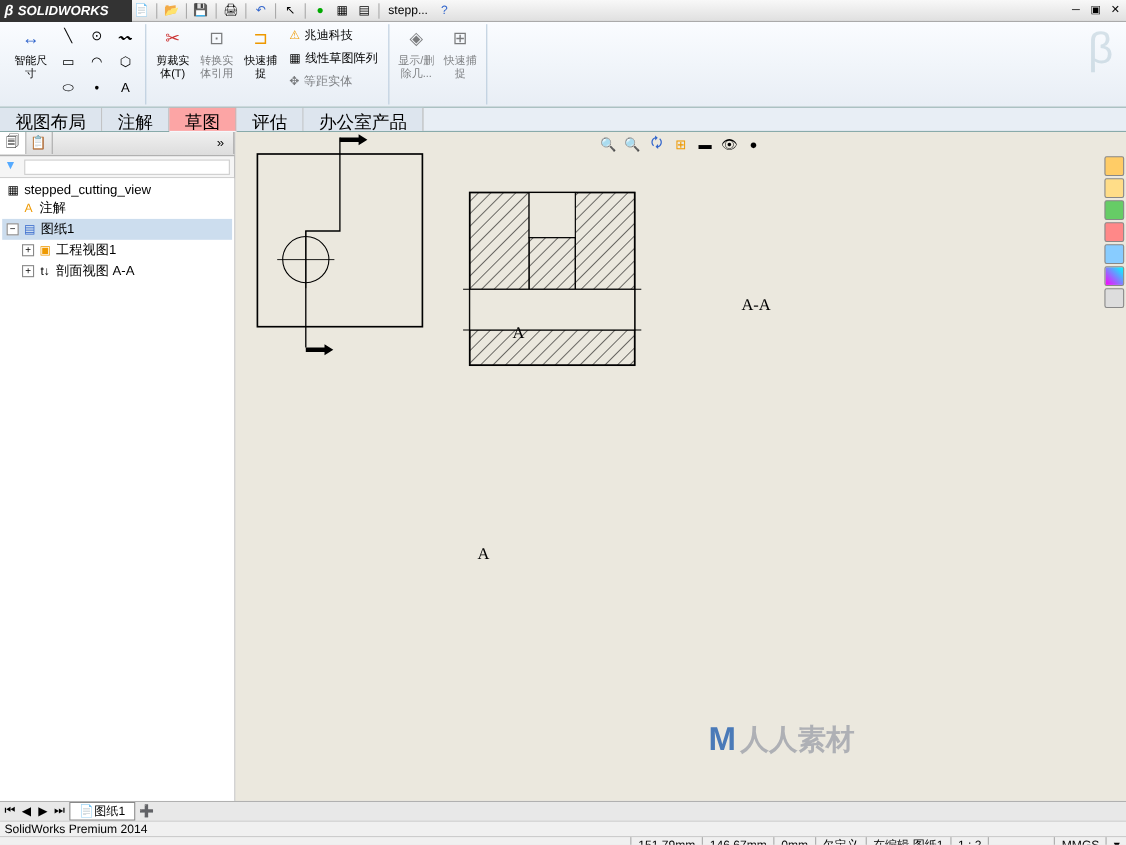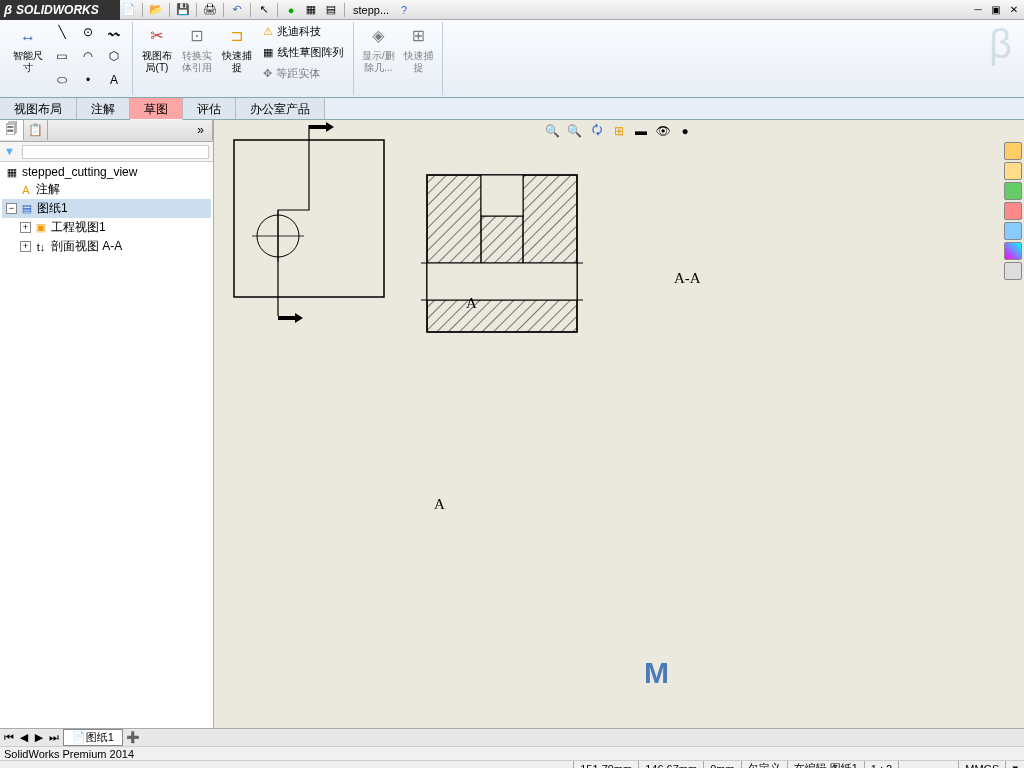--- a/index.html
+++ b/index.html
@@ -21,21 +21,21 @@
 .ribbon { height: 78px; background: linear-gradient(#fafcff, #e8eef5); border-bottom: 1px solid #8aa; display: flex; padding: 2px 4px; }
 .rgroup { display: flex; gap: 4px; padding: 0 6px; border-right: 1px solid #bcd; align-items: flex-start; }
 .rbtn-big { width: 36px; display: flex; flex-direction: column; align-items: center; text-align: center; padding-top: 2px; cursor: pointer; font-size: 10px; line-height: 12px; }
 .rbtn-big .ric { width: 24px; height: 24px; margin-bottom: 2px; display: flex; align-items: center; justify-content: center; font-size: 16px; }
 .rsub { display: grid; grid-template-columns: repeat(3, 24px); grid-auto-rows: 22px; gap: 2px; }
 .rsub .sbtn { width: 24px; height: 20px; display: flex; align-items: center; justify-content: center; cursor: pointer; font-size: 12px; }
 .rlabel { display: flex; align-items: center; gap: 4px; padding: 2px 4px; cursor: pointer; font-size: 11px; }
 
 
 .tabrow { height: 22px; background: #e8eef5; display: flex; border-bottom: 1px solid #8aa; }
-.tab { padding: 3px 14px; border-right: 1px solid #bbb; cursor: pointer; background: #dde5ee; font-size: 12px; }
+.tab { padding: 3px 14px; border-right: 1px solid #bbb; cursor: pointer; background: #dde5ee; font-size: 16px; }
 .tab.active { background: #fca5a5; border-bottom: 1px solid #f5f8fc; margin-bottom: -1px; }
 
 
 .main { display: flex; height: 608px; }
 .sidebar { width: 214px; background: #f5f5f5; border-right: 1px solid #aaa; display: flex; flex-direction: column; }
 .side-tabs { height: 22px; display: flex; border-bottom: 1px solid #aaa; background: linear-gradient(#f0f0f0, #ddd); }
 .side-tab { width: 24px; height: 20px; border-right: 1px solid #aaa; display: flex; align-items: center; justify-content: center; cursor: pointer; font-size: 12px; }
 .side-tab.active { background: #fff; }
 .side-filter { height: 20px; display: flex; align-items: center; padding: 0 4px; border-bottom: 1px solid #ccc; }
 .side-filter .flt { width: 14px; height: 14px; margin-right: 4px; color: #5af; }
@@ -124,21 +124,21 @@
       <span class="sbtn">◠</span>
       <span class="sbtn">⬡</span>
       <span class="sbtn">⬭</span>
       <span class="sbtn">•</span>
       <span class="sbtn">A</span>
     </div>
   </div>
   <div class="rgroup">
     <div class="rbtn-big">
       <span class="ric" style="color:#c33">✂</span>
-      <span>视图布局(T)</span>
+      <span>剪裁实体(T)</span>
     </div>
     <div class="rbtn-big" style="opacity:.5">
       <span class="ric">⊡</span>
       <span>转换实体引用</span>
     </div>
     <div class="rbtn-big">
       <span class="ric" style="color:#e90">⊐</span>
       <span>快速捕捉</span>
     </div>
     <div style="display:flex;flex-direction:column;gap:2px">
@@ -273,20 +273,21 @@
       <line x1="160" y1="93" x2="166" y2="93" stroke="#000"></line>
       <line x1="4" y1="130" x2="10" y2="130" stroke="#000"></line>
       <line x1="160" y1="130" x2="166" y2="130" stroke="#000"></line>
     </svg>
     <div style="position:absolute;left:460px;top:150px;font-size:15px;font-family:serif">A-A</div>
 
     
 
     <div class="wm-logo">
       <span class="wm-m">M</span>
+      <span>人人素材</span>
     </div>
   </div>
 </div>
 
 <div class="rightpanel">
   <div class="rp-btn" style="background:#fc6"></div>
   <div class="rp-btn" style="background:#fd8"></div>
   <div class="rp-btn" style="background:#6c6"></div>
   <div class="rp-btn" style="background:#f88"></div>
   <div class="rp-btn" style="background:#8cf"></div>

